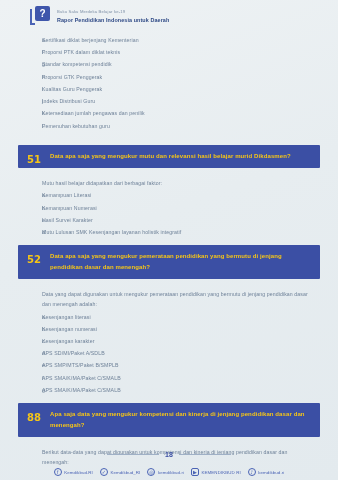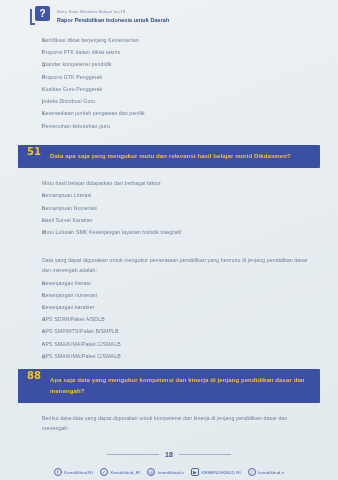--- a/index.html
+++ b/index.html
@@ -60,21 +60,21 @@
 
   
   .qbox {
     position: relative;
     background: #3b4fa4;
     margin: 0 18px;
     padding: 6px 10px 7px 32px;
     border-radius: 1px;
   }
   .qnum {
-    position: absolute; left: 9px; top: 2px;
+    position: absolute; left: 9px; top: 10px;
     color: #f5c518; font-size: 10px; font-weight: bold;
     font-family: "DejaVu Sans", sans-serif;
     line-height: 1;
   }
   .qtext {
     color: #f5c518; font-size: 6px; font-weight: bold;
     line-height: 1.75; letter-spacing: .1px;
   }
 
   .gap-s { height: 7px; }
@@ -183,20 +183,24 @@
         </li>
       <li>
           <span class="mk">d.</span>
           <span class="tx">Mutu Lulusan SMK Kesenjangan layanan holistik integratif</span>
         </li>
     </ol>
   </div>
 
   <div class="gap-s"></div>
 
+  <div class="qbox">
+    <div class="qnum">52</div>
+    <div class="qtext">Data apa saja yang mengukur pemerataan pendidikan yang bermutu di jenjang pendidikan dasar dan menengah?</div>
+  </div>
   <div class="gap-m"></div>
   <div class="content">
     <p class="para">Data yang dapat digunakan untuk mengukur pemerataan pendidikan yang bermutu di jenjang pendidikan dasar dan menengah adalah:</p>
     <ol class="alist">
       <li>
           <span class="mk">a.</span>
           <span class="tx">Kesenjangan literasi</span>
         </li>
       <li>
           <span class="mk">b.</span>

